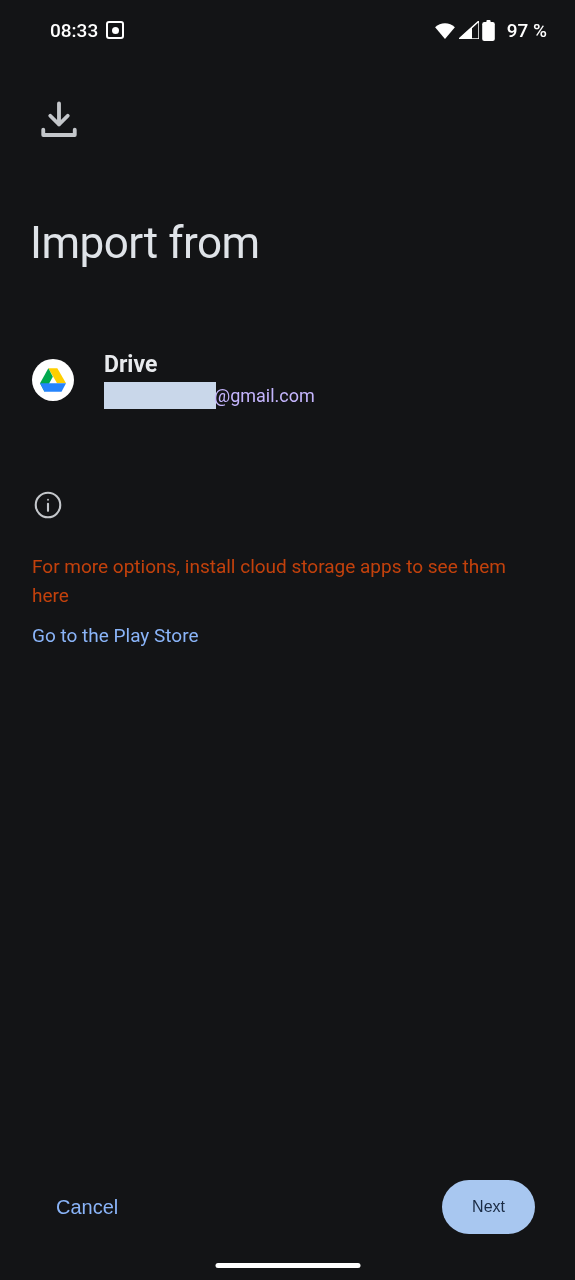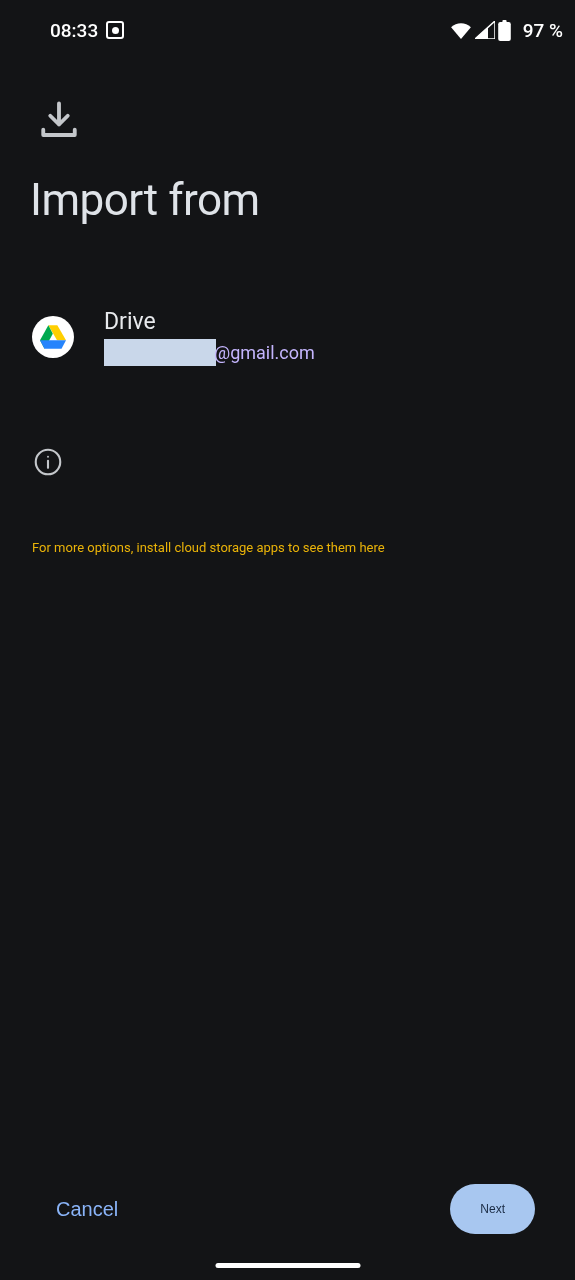--- a/index.html
+++ b/index.html
@@ -9,65 +9,65 @@
       background: #131416;
       color: #e8eaed;
       font-family: -apple-system, BlinkMacSystemFont, 'Segoe UI', Roboto, sans-serif;
       overflow: hidden;
       position: relative;
     }
     .status-bar {
       position: absolute; top: 0; left: 0; right: 0;
       height: 60px;
       display: flex; align-items: center; justify-content: space-between;
-      padding: 0 12px 0 50px;
+      padding: 0 28px 0 50px;
       font-size: 19px; font-weight: 500; color: #fff;
     }
     .status-left { display: flex; align-items: center; gap: 8px; }
     .status-right { display: flex; align-items: center; gap: 3px; }
     .camera-indicator {
       width: 18px; height: 18px; border: 2px solid #fff; border-radius: 3px;
       display: flex; align-items: center; justify-content: center;
     }
     .camera-dot { width: 7px; height: 7px; background: #fff; border-radius: 50%; }
     .content {
       position: absolute; top: 60px; left: 0; right: 0; bottom: 0;
       padding: 40px 32px 0 32px;
     }
     .download-icon { width: 42px; height: 42px; color: #c4c7cb; margin-bottom: 28px; margin-left: 6px;}
     .title {
       font-size: 44px; font-weight: 400; color: #dfe3e8; letter-spacing: -0.5px;
-      margin-bottom: 74px; margin-left: -2px;
+      margin-bottom: 74px; margin-left: -2px; margin-top: 43px;
     }
     .option-row {
       display: flex; align-items: center; gap: 30px; padding: 8px 0;
       cursor: pointer;
     }
     .drive-badge {
       width: 42px; height: 42px; background: #fff; border-radius: 50%;
       display: flex; align-items: center; justify-content: center; flex-shrink: 0;
     }
     .option-text { display: flex; flex-direction: column; gap: 4px; }
-    .option-title { font-size: 23px; color: #e8eaed; font-weight: 400; }
+    .option-title { font-size: 23px; color: #e8eaed; font-weight: 700; }
     .option-sub { font-size: 18px; color: #c4b5fd; display: flex; align-items: center; }
     .redact {
       display: inline-block; width: 112px; height: 27px; background: #c9d7ea; margin-right: -2px;
     }
     .info-block { margin-top: 74px; }
     .info-icon { width: 28px; height: 28px; color: #c4c7cb; margin-bottom: 30px; margin-left: 2px;}
-    .info-text { font-size: 13px; color: #eab308; line-height: 1.5; margin-bottom: 14px; margin-top: 28px; }
+    .info-text { font-size: 19px; color: #c2410c; line-height: 1.5; margin-bottom: 14px; }
     .play-store-link { font-size: 19px; color: #8ab4f8; cursor: pointer; }
     .footer {
       position: absolute; left: 0; right: 0; bottom: 46px;
       display: flex; align-items: center; justify-content: space-between;
       padding: 0 40px 0 56px;
     }
     .cancel-btn { font-size: 20px; color: #8ab4f8; cursor: pointer; font-weight: 500; background:none;border:none;}
     .next-btn {
-      background: #a8c7f0; color: #1a2b44; font-size: 12px; font-weight: 500;
+      background: #a8c7f0; color: #1a2b44; font-size: 16px; font-weight: 500;
       border: none; border-radius: 32px; padding: 18px 30px; cursor: pointer;
     }
     .nav-bar {
       position: absolute; left: 50%; bottom: 12px; transform: translateX(-50%);
       width: 145px; height: 5px; background: #fff; border-radius: 4px;
     }
   </style>
 </head>
 <body>
 
@@ -119,20 +119,21 @@
     </div>
   </div>
 
   <div class="info-block">
     <svg class="info-icon" viewBox="0 0 24 24" fill="none" stroke="currentColor" stroke-width="1.8">
       <circle cx="12" cy="12" r="10.5"></circle>
       <line x1="12" y1="11" x2="12" y2="17" stroke-linecap="round"></line>
       <circle cx="12" cy="7.5" r="0.8" fill="currentColor" stroke="none"></circle>
     </svg>
     <div class="info-text">For more options, install cloud storage apps to see them here</div>
+    <div class="play-store-link">Go to the Play Store</div>
   </div>
 </div>
 
 <div class="footer">
   <button class="cancel-btn">Cancel</button>
   <button class="next-btn">Next</button>
 </div>
 
 <div class="nav-bar"></div>
 

